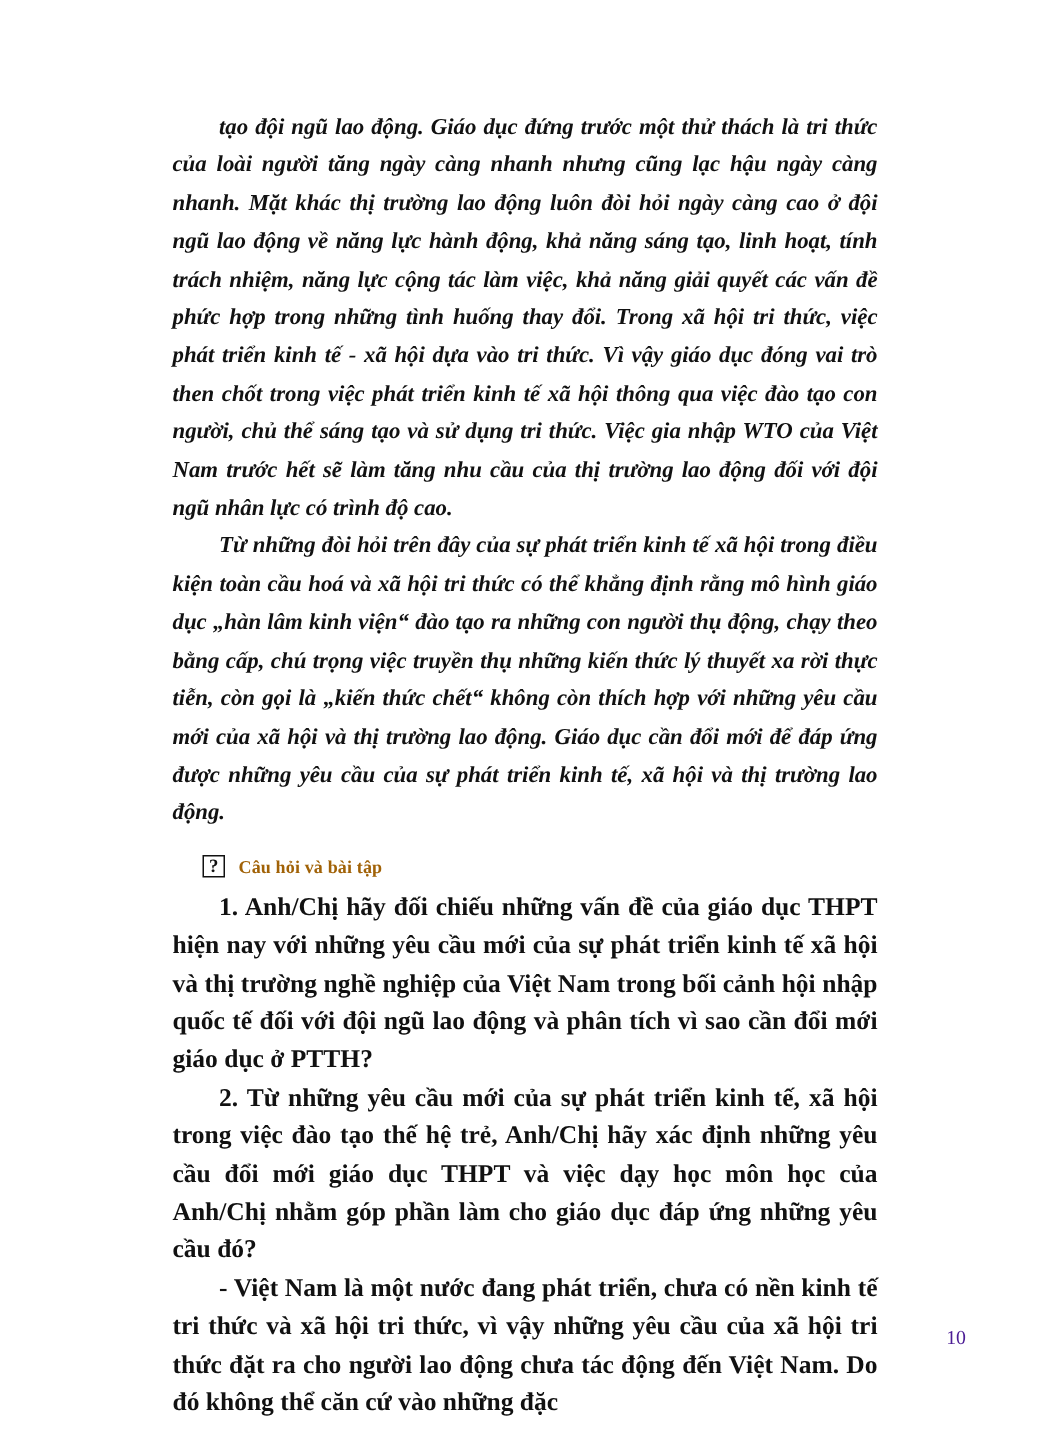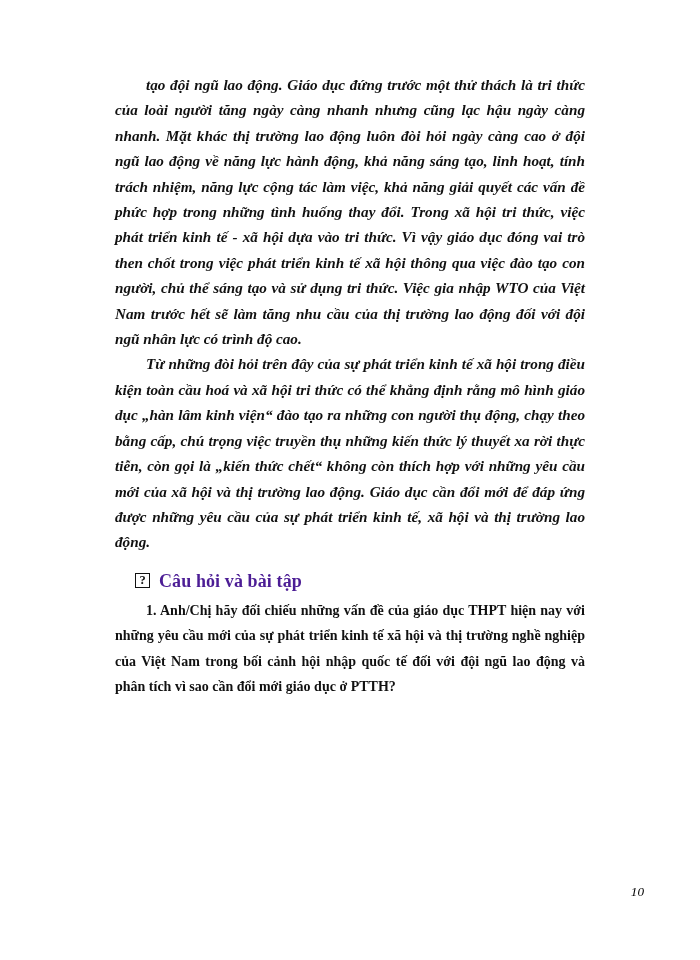--- a/index.html
+++ b/index.html
@@ -41,21 +41,21 @@
     hyphens: none;
     font-weight: bold;
   }
 
   p.italic-para {
     font-style: italic;
   }
 
   p.upright-para {
     font-style: normal;
-    font-size: 14px;
+    font-size: 17px;
   }
 
   .gap-after-para1 { margin-bottom: 6px; }
   .gap-after-para2 { margin-bottom: 9px; }
   .gap-q { margin-top: 10px; }
   .gap-bullet { margin-top: 10px; }
 
   
   .section-heading {
     display: flex;
@@ -78,54 +78,55 @@
     line-height: 1;
     color: #111111;
     margin-right: 9px;
     flex: 0 0 auto;
     position: relative;
     top: -1px;
   }
 
   .section-heading-label {
     font-weight: bold;
-    font-size: 18px;
+    font-size: 12px;
     letter-spacing: 0.1px;
-    color: #4c1d95;
+    color: #a16207;
   }
 
   
   #page-number {
     position: absolute;
     right: 56px;
     top: 884px;
     font-size: 13.2px;
-    color: #000000;
+    color: #4c1d95;
     font-family: "Liberation Serif", serif;
-    font-style: italic;
   }
 </style>
 </head>
 <body>
 
 <div id="page">
 
   <div id="text-column">
 
     <p class="body-para italic-para gap-after-para1">tạo đội ngũ lao động. Giáo dục đứng trước một thử thách là tri thức của loài người tăng ngày càng nhanh nhưng cũng lạc hậu ngày càng nhanh. Mặt khác thị trường lao động luôn đòi hỏi ngày càng cao ở đội ngũ lao động về năng lực hành động, khả năng sáng tạo, linh hoạt, tính trách nhiệm, năng lực cộng tác làm việc, khả năng giải quyết các vấn đề phức hợp trong những tình huống thay đổi. Trong xã hội tri thức, việc phát triển kinh tế - xã hội dựa vào tri thức. Vì vậy giáo dục đóng vai trò then chốt trong việc phát triển kinh tế xã hội thông qua việc đào tạo con người, chủ thể sáng tạo và sử dụng tri thức. Việc gia nhập WTO của Việt Nam trước hết sẽ làm tăng nhu cầu của thị trường lao động đối với đội ngũ nhân lực có trình độ cao.</p>
 
     <p class="body-para italic-para gap-after-para2">Từ những đòi hỏi trên đây của sự phát triển kinh tế xã hội trong điều kiện toàn cầu hoá và xã hội tri thức có thể khẳng định rằng mô hình giáo dục „hàn lâm kinh viện“ đào tạo ra những con người thụ động, chạy theo bằng cấp, chú trọng việc truyền thụ những kiến thức lý thuyết xa rời thực tiễn, còn gọi là „kiến thức chết“ không còn thích hợp với những yêu cầu mới của xã hội và thị trường lao động. Giáo dục cần đổi mới để đáp ứng được những yêu cầu của sự phát triển kinh tế, xã hội và thị trường lao động.</p>
 
     <div class="section-heading">
       <span class="qmark-box">?</span>
       <span class="section-heading-label">Câu hỏi và bài tập</span>
     </div>
 
     <p class="body-para upright-para">1. Anh/Chị hãy đối chiếu những vấn đề của giáo dục THPT hiện nay với những yêu cầu mới của sự phát triển kinh tế xã hội và thị trường nghề nghiệp của Việt Nam trong bối cảnh hội nhập quốc tế đối với đội ngũ lao động và phân tích vì sao cần đổi mới giáo dục ở PTTH?</p>
 
+    <p class="body-para upright-para gap-q">2. Từ những yêu cầu mới của sự phát triển kinh tế, xã hội trong việc đào tạo thế hệ trẻ, Anh/Chị hãy xác định những yêu cầu đổi mới giáo dục THPT và việc dạy học môn học của Anh/Chị nhằm góp phần làm cho giáo dục đáp ứng những yêu cầu đó?</p>
 
 
+    <p class="body-para upright-para gap-bullet">- Việt Nam là một nước đang phát triển, chưa có nền kinh tế tri thức và xã hội tri thức, vì vậy những yêu cầu của xã hội tri thức đặt ra cho người lao động chưa tác động đến Việt Nam. Do đó không thể căn cứ vào những đặc</p>
 
   </div>
 
   <div id="page-number">10</div>
 
 </div>
 
 </body></html>

